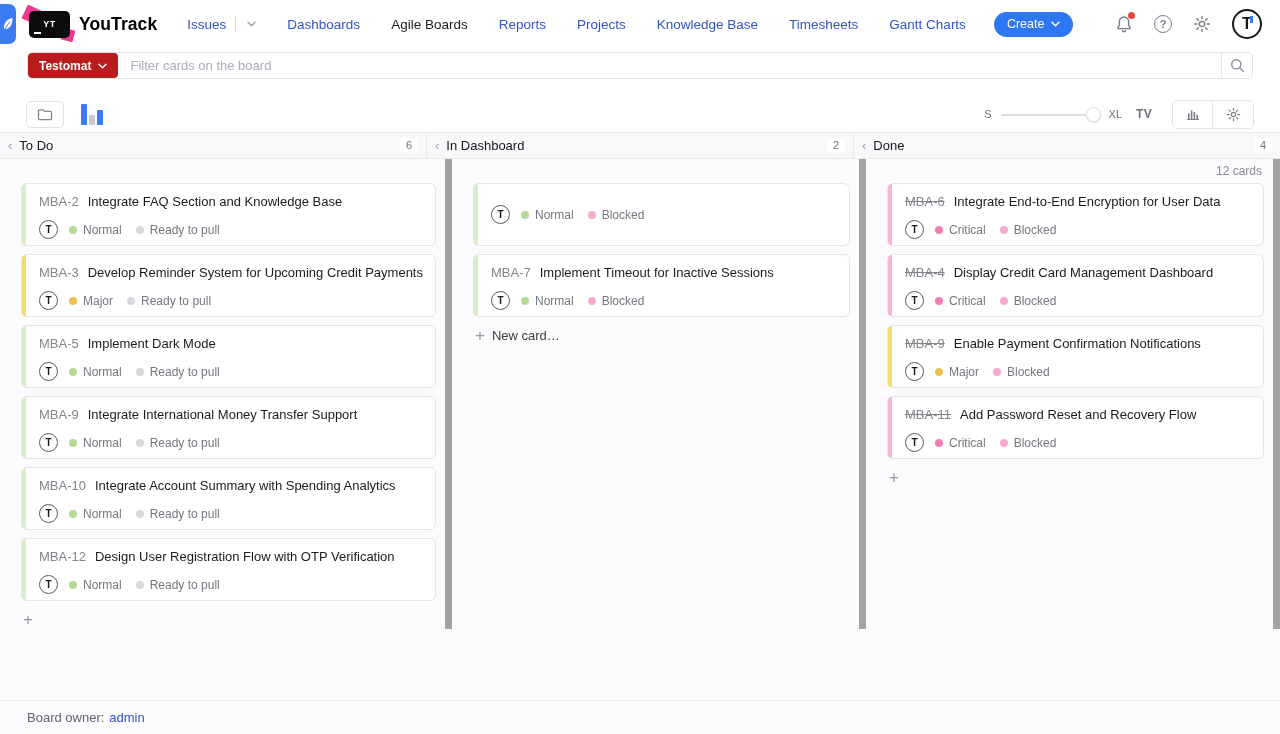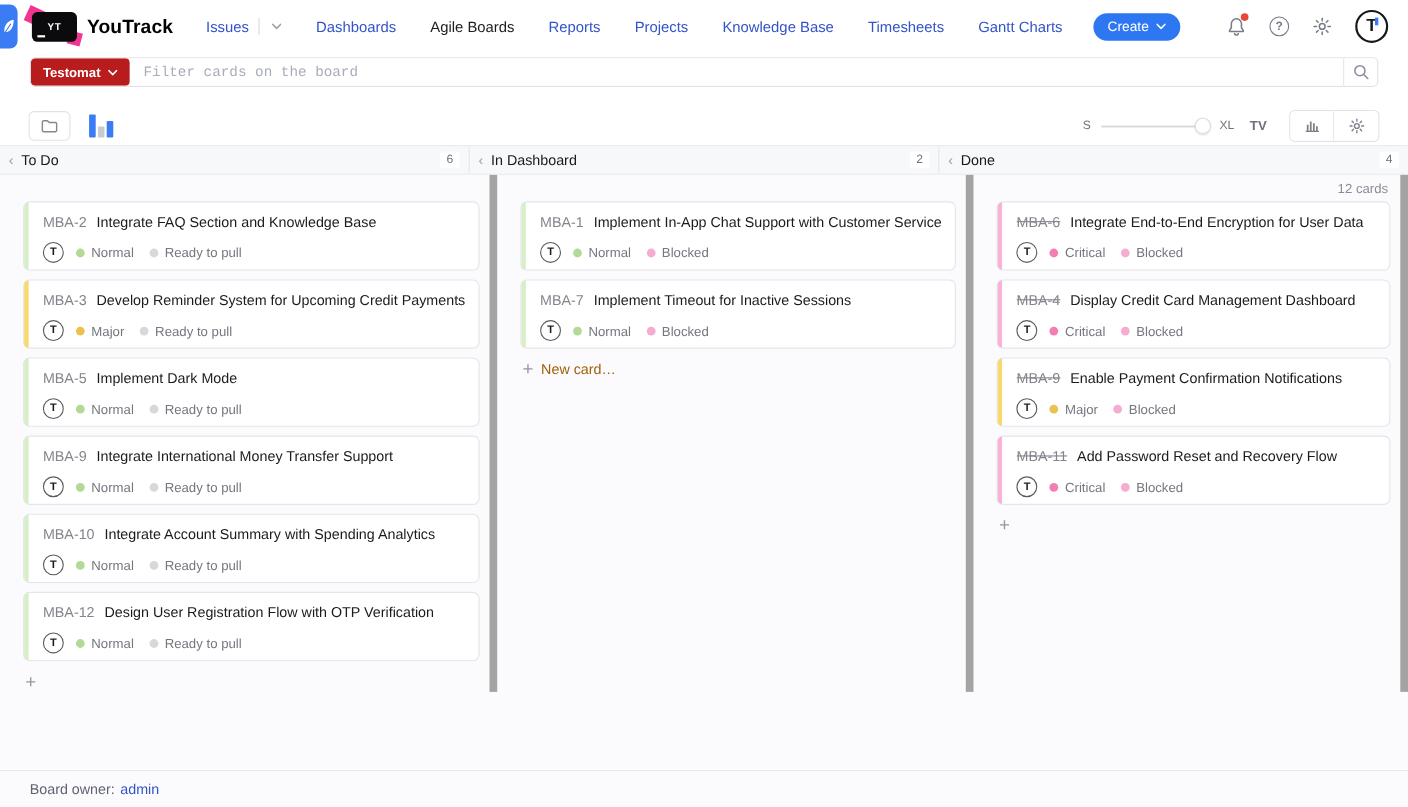--- a/index.html
+++ b/index.html
@@ -30,21 +30,21 @@
   .hicon { position:relative; color:#787b88; cursor:pointer; display:flex; }
   .bell-dot { position:absolute; right:-2px; top:-3px; width:7px; height:7px; border-radius:50%; background:#e5493a; }
   .help-circ { width:18px; height:18px; border:1.5px solid #787b88; border-radius:50%; font-size:11px; font-weight:700; color:#787b88; display:flex; align-items:center; justify-content:center; }
   .avatar { width:30px; height:30px; border-radius:50%; border:2px solid #17181c; background:#fff; color:#17181c; font-weight:800; font-size:16px; display:flex; align-items:center; justify-content:center; cursor:pointer; position:relative; }
   .avatar::after { content:''; position:absolute; right:7px; top:5px; width:3px; height:7px; background:#3b7cf5; }
 
   
   .filter-row { padding:4px 27px 0 27px; flex:0 0 auto; }
   .filter-pill { display:flex; align-items:stretch; height:27px; border:1px solid #e0e2e8; border-radius:5px; background:#fff; overflow:hidden; }
   .project-btn { background:#b91c1c; color:#fff; font-size:12px; font-weight:600; display:flex; align-items:center; gap:7px; padding:0 11px; cursor:pointer; border:none; border-radius:4px; }
-  .filter-input { flex:1; border:none; outline:none; padding:0 12px; font-size:13px; color:#737373; font-family:Liberation Mono, monospace; }
+  .filter-input { flex:1; border:none; outline:none; padding:0 12px; font-size:13px; color:#737373; font-family:Liberation Sans, sans-serif; }
   .filter-input::placeholder { color:#a9adb9; }
   .search-btn { width:31px; border-left:1px solid #e4e6ea; background:#fff; display:flex; align-items:center; justify-content:center; color:#8b8e99; cursor:pointer; }
 
   
   .toolbar { margin-top:21px; padding:0 26px; display:flex; align-items:center; height:28px; flex:0 0 auto; }
   .folder-btn { width:38px; height:27px; border:1px solid #e0e2e8; border-radius:5px; background:#fff; display:flex; align-items:center; justify-content:center; color:#84879;  color:#84878f; cursor:pointer; }
   .chart-toggle { margin-left:17px; display:flex; align-items:flex-end; gap:2px; height:21px; cursor:pointer; }
   .cbar { width:6px; border-radius:1px; }
   .cbar1 { height:21px; background:#3b7cf5; }
   .cbar2 { height:10px; background:#c7cad1; }
@@ -88,21 +88,21 @@
   .tag { display:inline-flex; align-items:center; gap:6px; font-size:12px; color:#74777f; cursor:pointer; }
   .dot { width:8px; height:8px; border-radius:50%; flex:0 0 auto; }
   .d-normal { background:#b2d996; }
   .d-major { background:#ecc152; }
   .d-critical { background:#f27eb4; }
   .d-blocked { background:#f6abd0; }
   .d-ready { background:#d6d8dc; }
 
   .add-row { display:flex; align-items:center; gap:7px; padding:2px 2px; cursor:pointer; color:#9599a3; }
   .plus-glyph { font-size:17px; line-height:1; font-weight:400; }
-  .new-card-label { font-size:13px; color:#a16207; }
+  .new-card-label { font-size:13px; color:#404040; }
 
   
   .footer { flex:0 0 auto; height:34px; border-top:1px solid #e8e9ed; background:#fbfbfd; display:flex; align-items:center; padding:0 27px; font-size:13px; color:#606472; gap:5px; }
   .footer a { color:#3353c8; text-decoration:none; cursor:pointer; }
 </style>
 </head>
 <body>
 
 <header class="topbar">
   <div class="side-tab">
@@ -364,24 +364,20 @@
 
       <div class="add-row">
         <span class="plus-glyph">+</span>
       </div>
     </div>
 
     <div class="column">
       <div class="col-spacer"></div>
 
       <div class="card s-normal">
-        <div class="card-top">
-          <span class="card-id">MBA-1</span>
-          <span class="card-title">Implement In-App Chat Support with Customer Service</span>
-        </div>
         <div class="card-bottom">
           <span class="mini-avatar">T</span>
           <span class="tag">
               <i class="dot d-normal"></i>
               <span>Normal</span>
             </span>
           <span class="tag">
               <i class="dot d-blocked"></i>
               <span>Blocked</span>
             </span>

